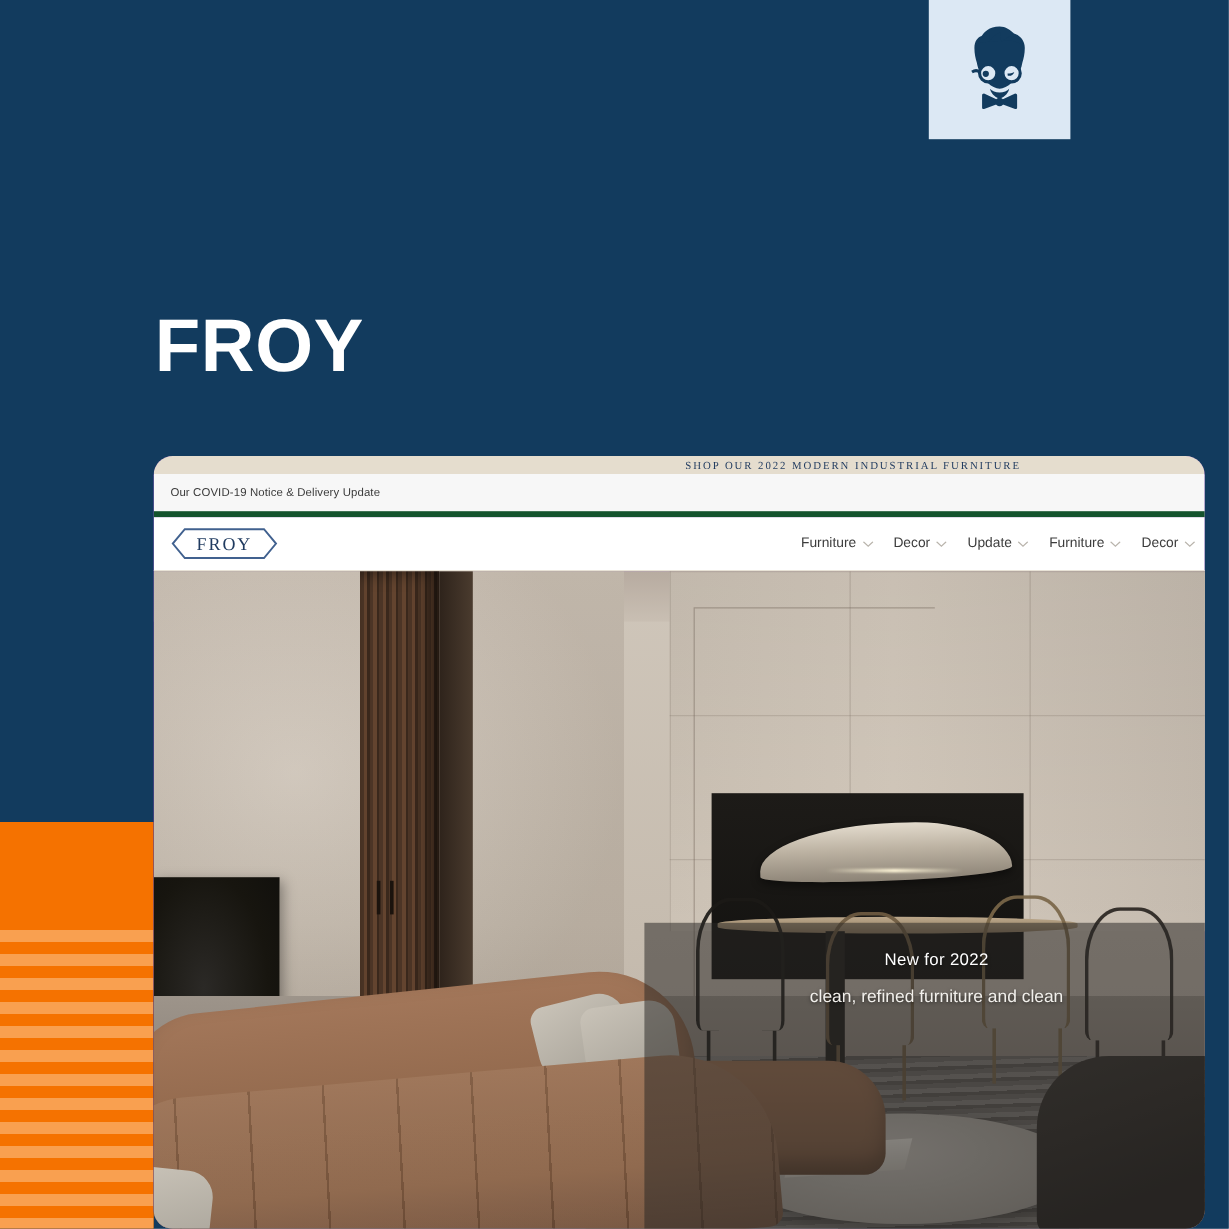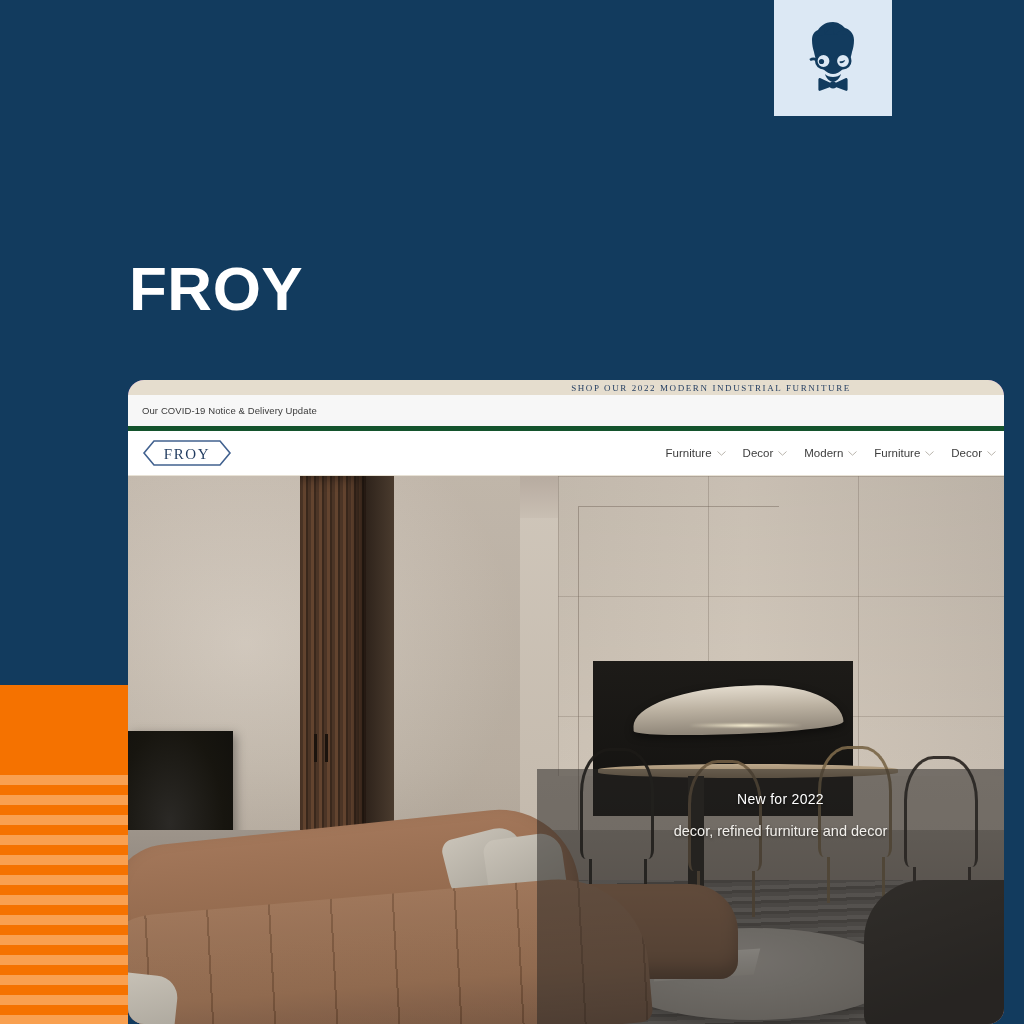--- a/index.html
+++ b/index.html
@@ -554,21 +554,21 @@
         </div>
         <div class="nav-item">
           <span>Decor</span>
           <span class="chev">
             <svg width="9" height="5" viewBox="0 0 9 5">
                 <path d="M0.5 0.5 L4.5 4.2 L8.5 0.5" fill="none" stroke="#B9B4AC" stroke-width="1"></path>
               </svg>
           </span>
         </div>
         <div class="nav-item">
-          <span>Modern</span>
+          <span>Update</span>
           <span class="chev">
             <svg width="9" height="5" viewBox="0 0 9 5">
                 <path d="M0.5 0.5 L4.5 4.2 L8.5 0.5" fill="none" stroke="#B9B4AC" stroke-width="1"></path>
               </svg>
           </span>
         </div>
         <div class="nav-item">
           <span>Furniture</span>
           <span class="chev">
             <svg width="9" height="5" viewBox="0 0 9 5">
@@ -621,18 +621,18 @@
         <div class="ottoman"></div>
         <div class="sofa-seat"></div>
         <div class="sofa-tufts"></div>
         <div class="pillow p3"></div>
       </div>
 
       <div class="overlay"></div>
 
       <div class="hero-copy">
         <div class="eyebrow">New for 2022</div>
-        <div class="hero-sub">decor, refined furniture and decor</div>
+        <div class="hero-sub">clean, refined furniture and clean</div>
       </div>
     </div>
 
   </div>
 </div>
 
 </body></html>

